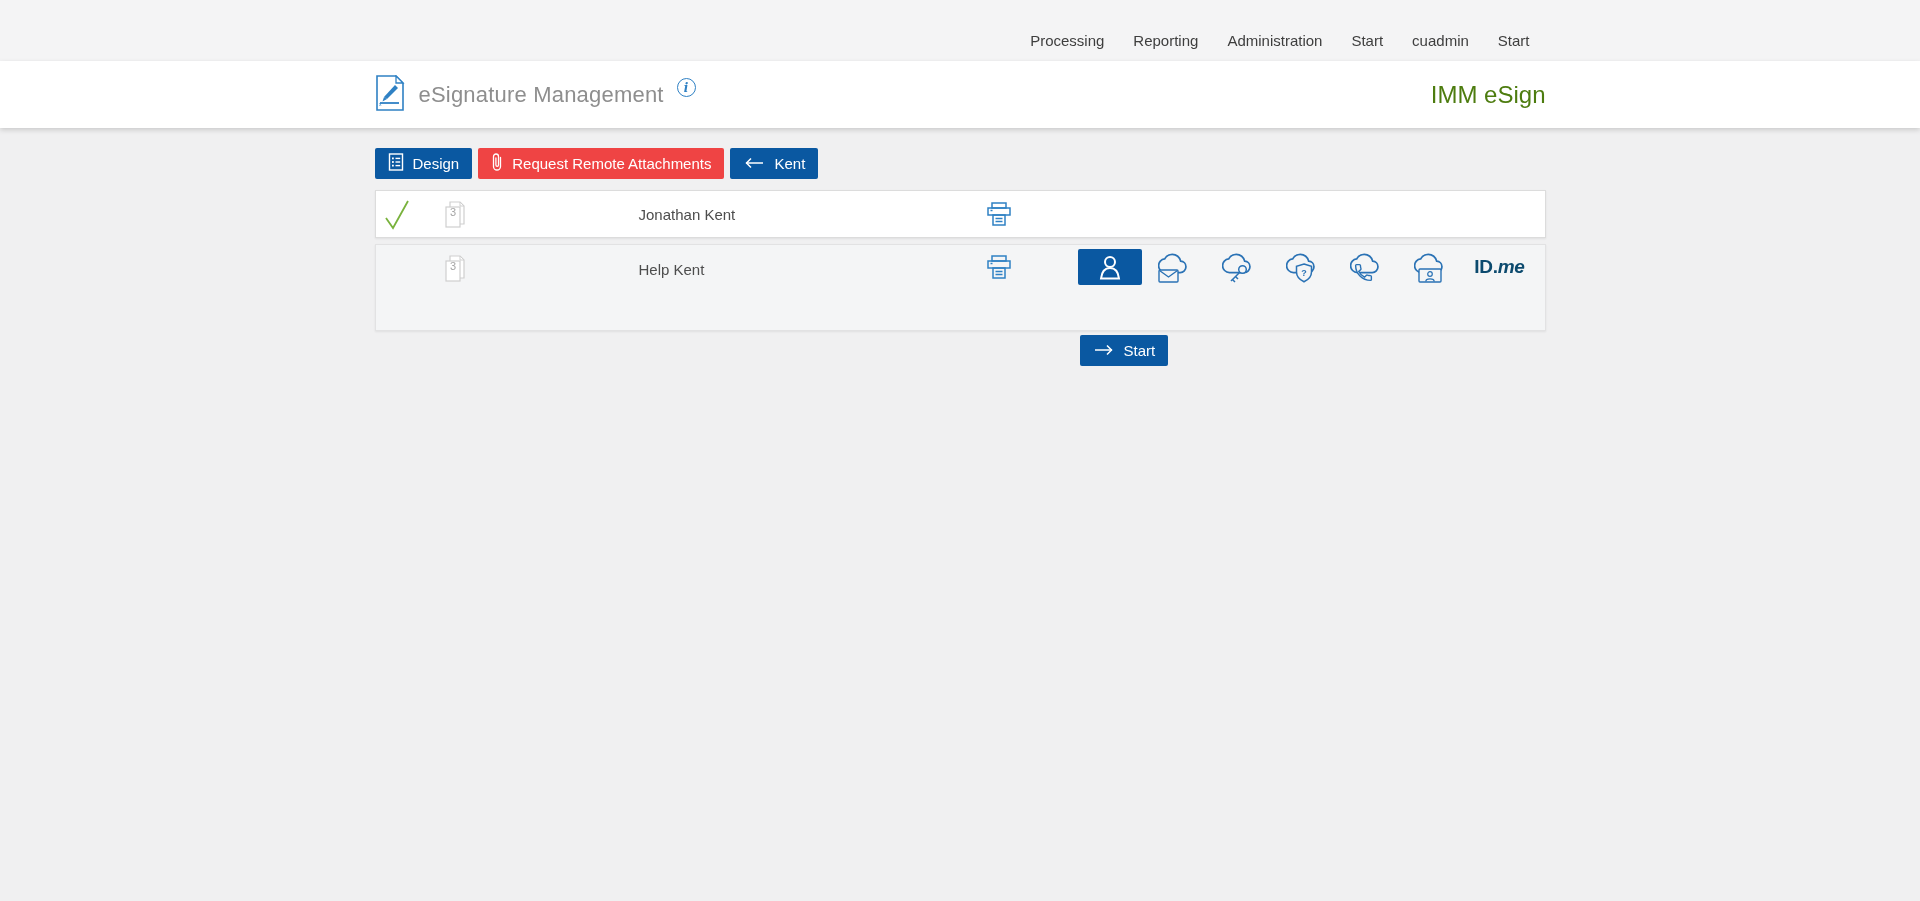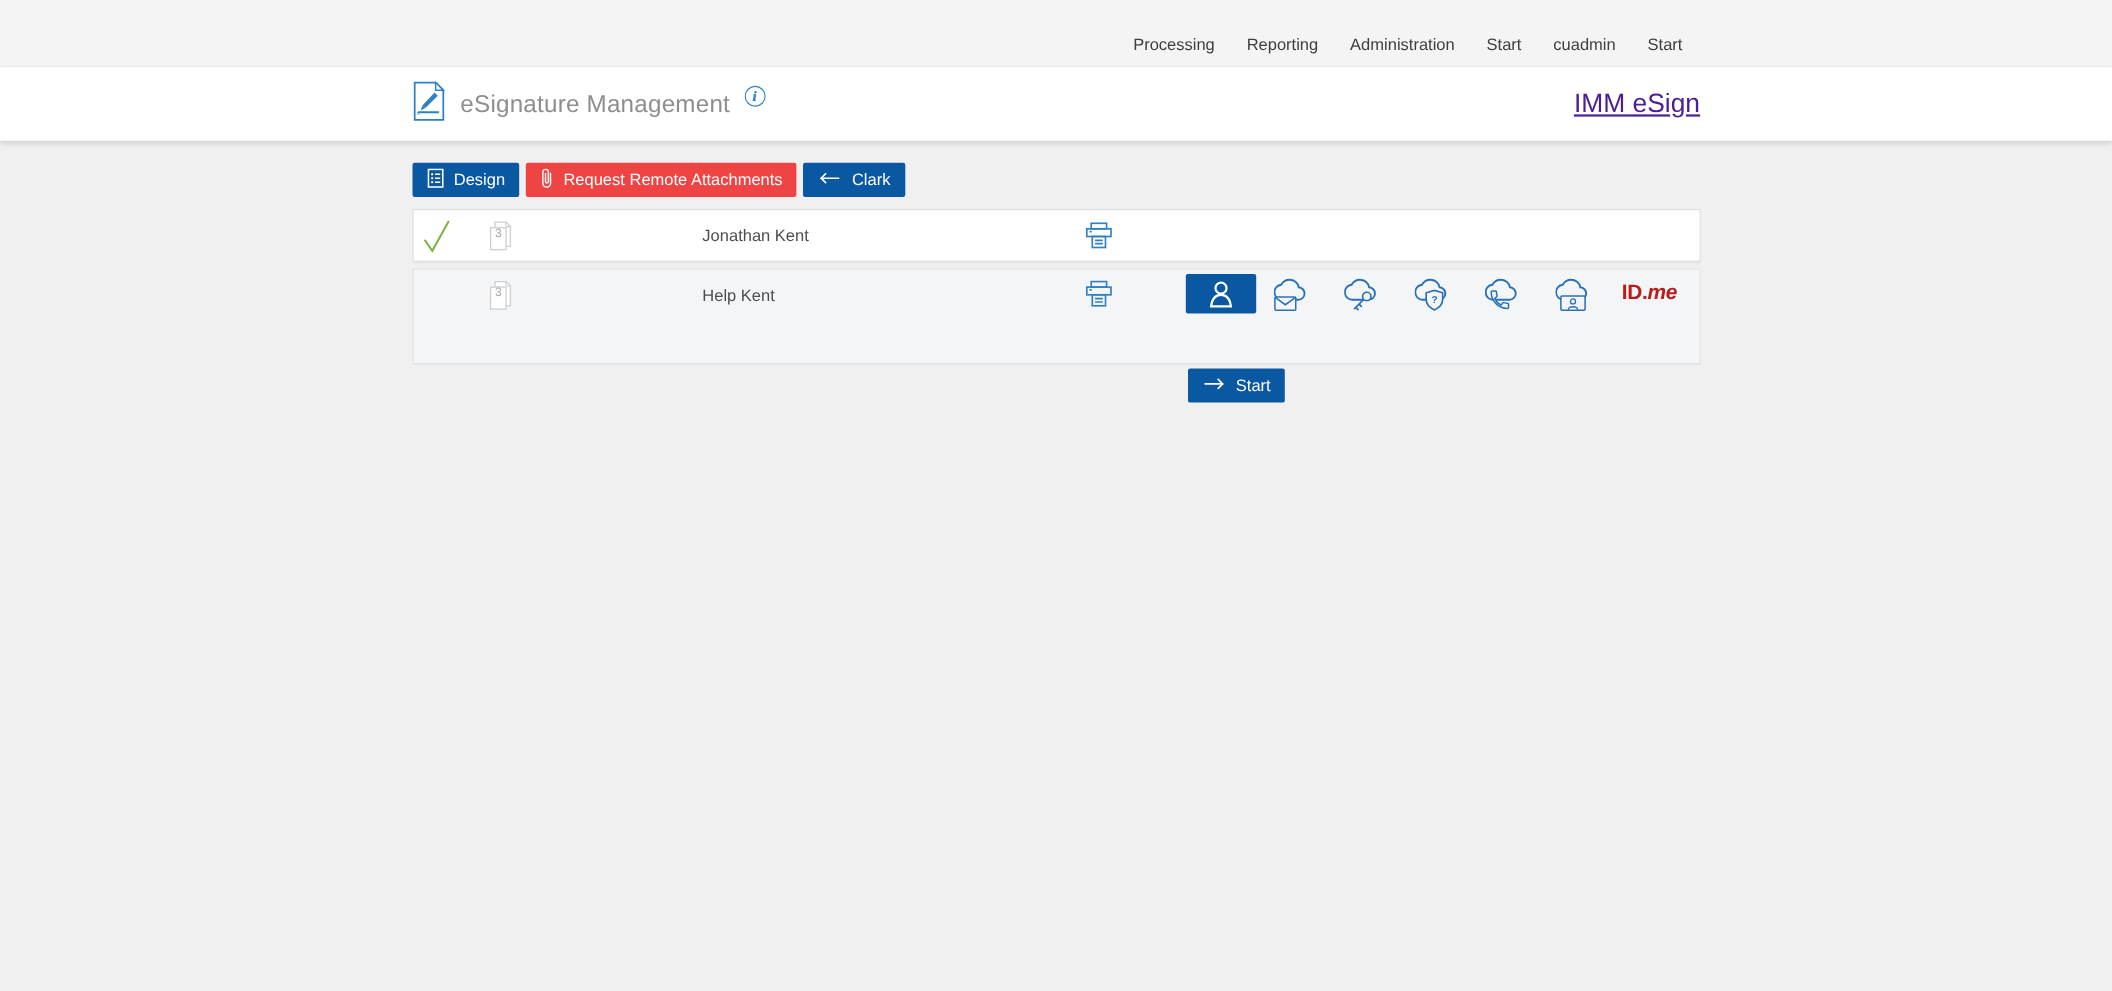--- a/index.html
+++ b/index.html
@@ -15,21 +15,21 @@
   .nav-item { font-size:15px; color:#3e3e3e; cursor:pointer; white-space:nowrap; }
 
   
   .header-band { height:67px; background:#ffffff; box-shadow:0 2px 5px rgba(0,0,0,.16); position:relative; z-index:2; }
   .header-band .container { height:100%; display:flex; align-items:center; }
   .app-title { font-size:22px; color:#8e8e8e; margin-left:14px; letter-spacing:.2px;text-align:right; }
   .info-badge { width:19px; height:19px; border:1.3px solid #2f81c4; border-radius:50%;
                 display:flex; align-items:center; justify-content:center; margin-left:13px;
                 transform:translateY(-7px); font-family:"DejaVu Serif", serif; font-style:italic;
                 font-weight:bold; font-size:12px; color:#2f81c4; cursor:pointer; }
-  .brand { margin-left:auto; font-size:24px; color:#4c1d95;text-decoration:underline; }
+  .brand { margin-left:auto; font-size:24px; color:#4d7c0f; }
 
   
   .toolbar { margin:20px auto 11px; display:flex; justify-content:flex-start; gap:6px; }
   .btn { background:#0a58a1; color:#fff; height:31px; border:none; border-radius:2px;
          display:inline-flex; align-items:center; gap:9px; padding:0 13px; font-size:15px;
          font-family:"Liberation Sans", sans-serif; cursor:pointer; white-space:nowrap; }
   .btn.muted { background:#ef4444; }
 
   
   .card { width:1171px; margin:0 auto; border:1px solid #dcdcdc; background:#fff;
@@ -50,21 +50,21 @@
 
   
   .methods { position:absolute; left:702px; top:3px; display:flex; align-items:center; height:38px; }
   .method-cell { width:64px; display:flex; justify-content:center; align-items:center; cursor:pointer; }
   .method-selected { width:64px; height:36px; background:#0a58a1; border-radius:2px;
                      display:flex; align-items:center; justify-content:center; }
   .micon { position:relative; width:32px; height:32px; }
   .micon .cloud { position:absolute; top:1px; left:0; }
   .micon .sub { position:absolute; }
   .idme-cell { width:76px; display:flex; justify-content:center; align-items:center; cursor:pointer; }
-  .idme { font-size:19px; font-weight:bold; color:#b91c1c; letter-spacing:-.3px; white-space:nowrap; }
+  .idme { font-size:19px; font-weight:bold; color:#0c4a6e; letter-spacing:-.3px; white-space:nowrap; }
   .idme .it { font-style:italic; }
 
   .start-btn { position:absolute; left:704px; top:43px;margin-top:47px; }
 
   .shield-q { font-size:9px; font-weight:bold; fill:#2a72b5; font-family:"Liberation Sans", sans-serif; }
 </style>
 </head>
 <body>
 
 <div class="topbar">
@@ -121,21 +121,21 @@
     <span>Request Remote Attachments</span>
   </button>
 
   <button class="btn">
     <span>
       <svg width="22" height="12" viewBox="0 0 22 12" fill="none" stroke="#fff" stroke-width="1.5">
         <line x1="20" y1="6" x2="3" y2="6"></line>
         <path d="M8 1.5 L3.5 6 L8 10.5"></path>
       </svg>
     </span>
-    <span>Clark</span>
+    <span>Kent</span>
   </button>
 </div>
 
 <div class="card row1">
   <span class="check">
     <svg width="26" height="33" viewBox="0 0 26 33" fill="none" stroke="#79b23d" stroke-width="1.8">
       <polyline points="2,20 9,30 24,3"></polyline>
     </svg>
   </span>
   <span class="docs-icon">

